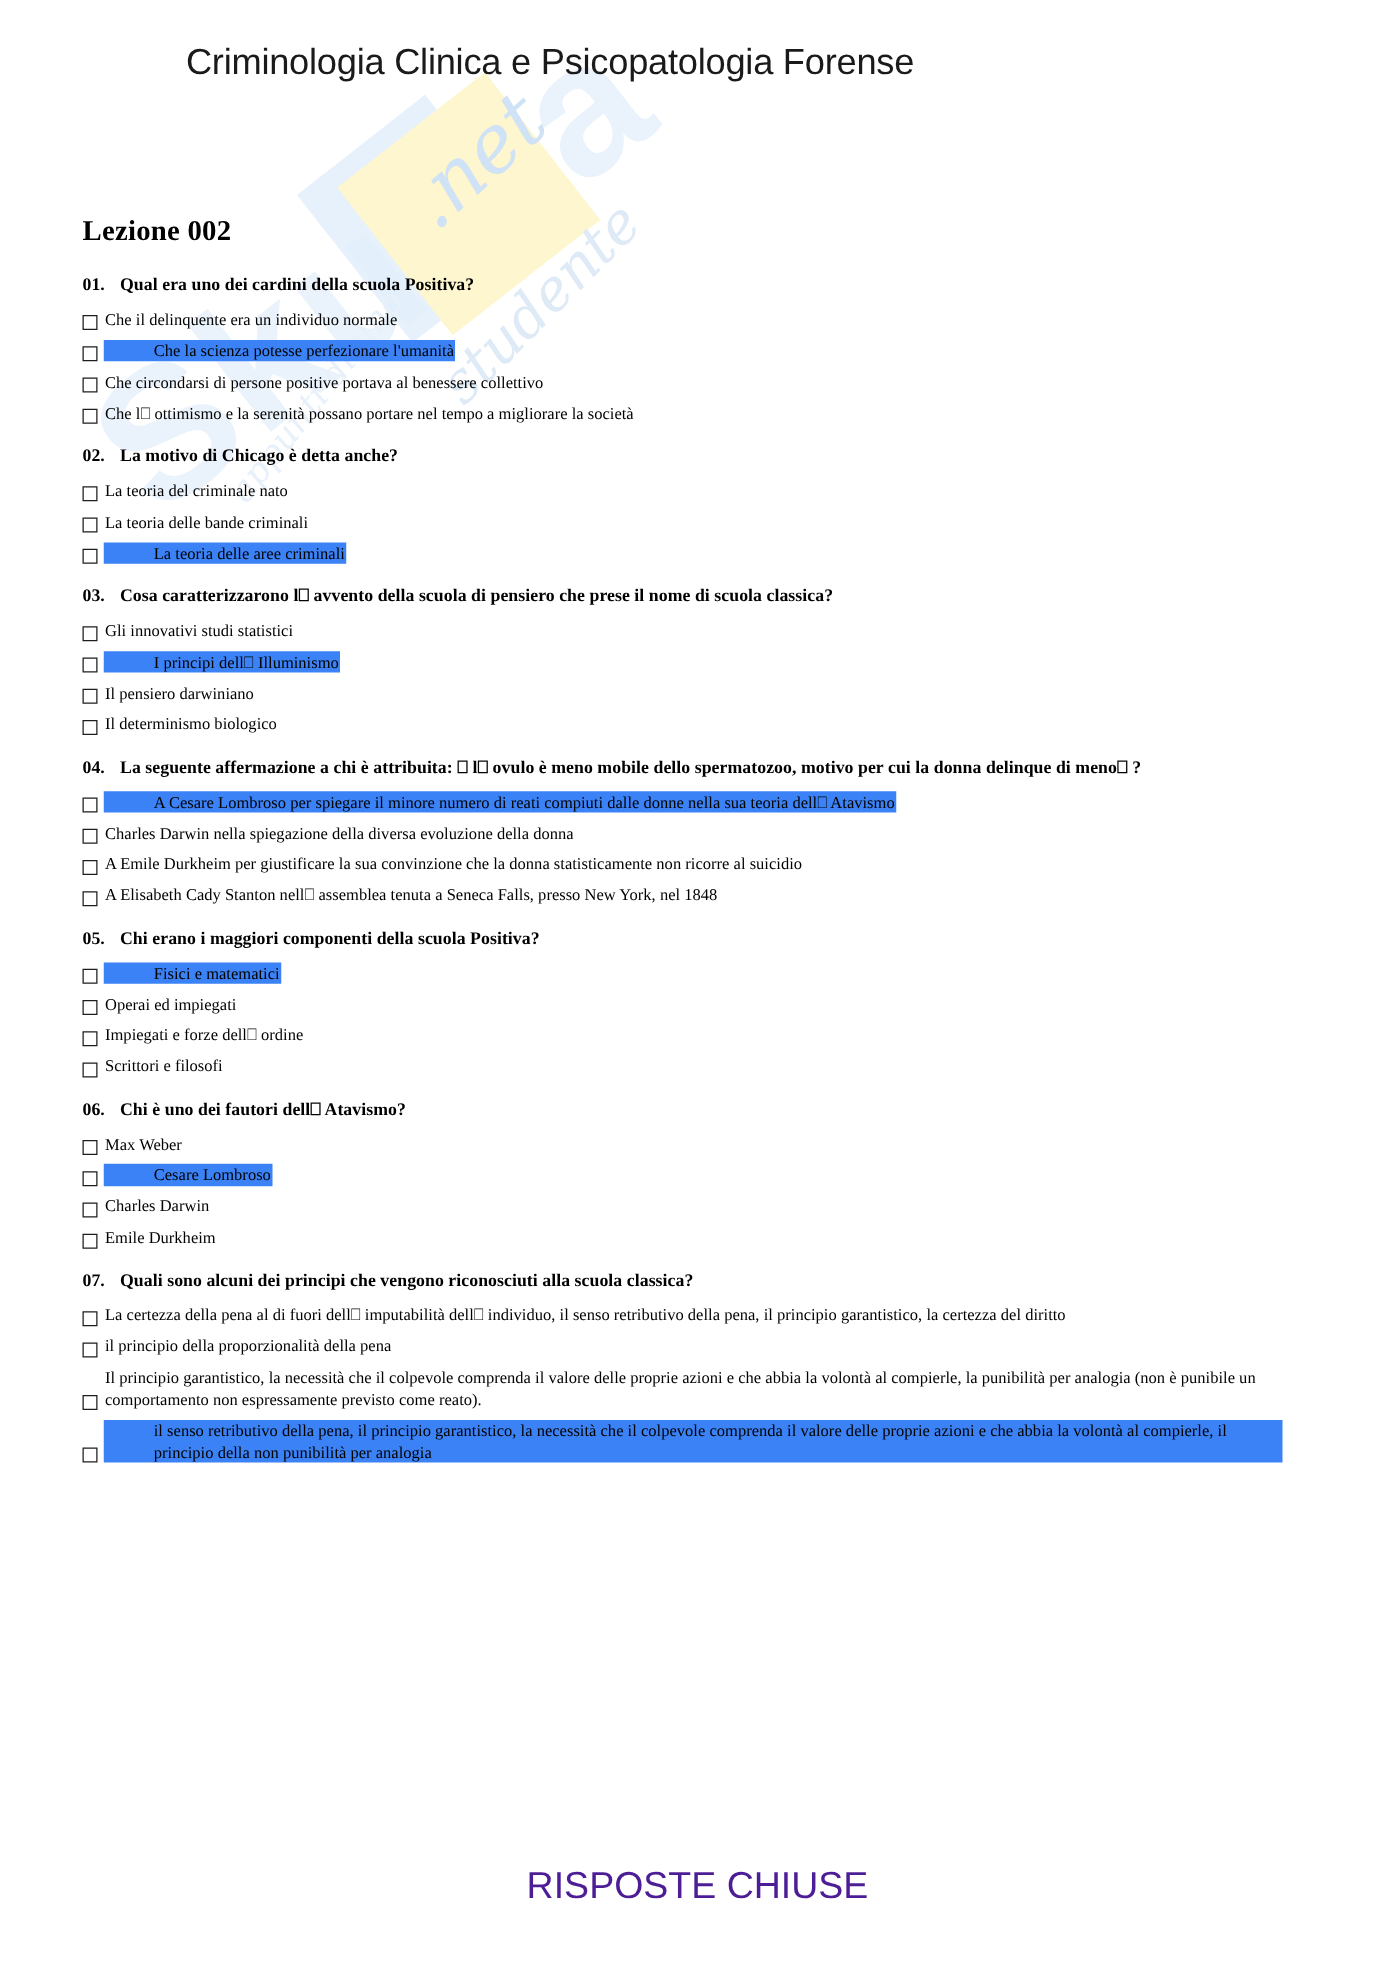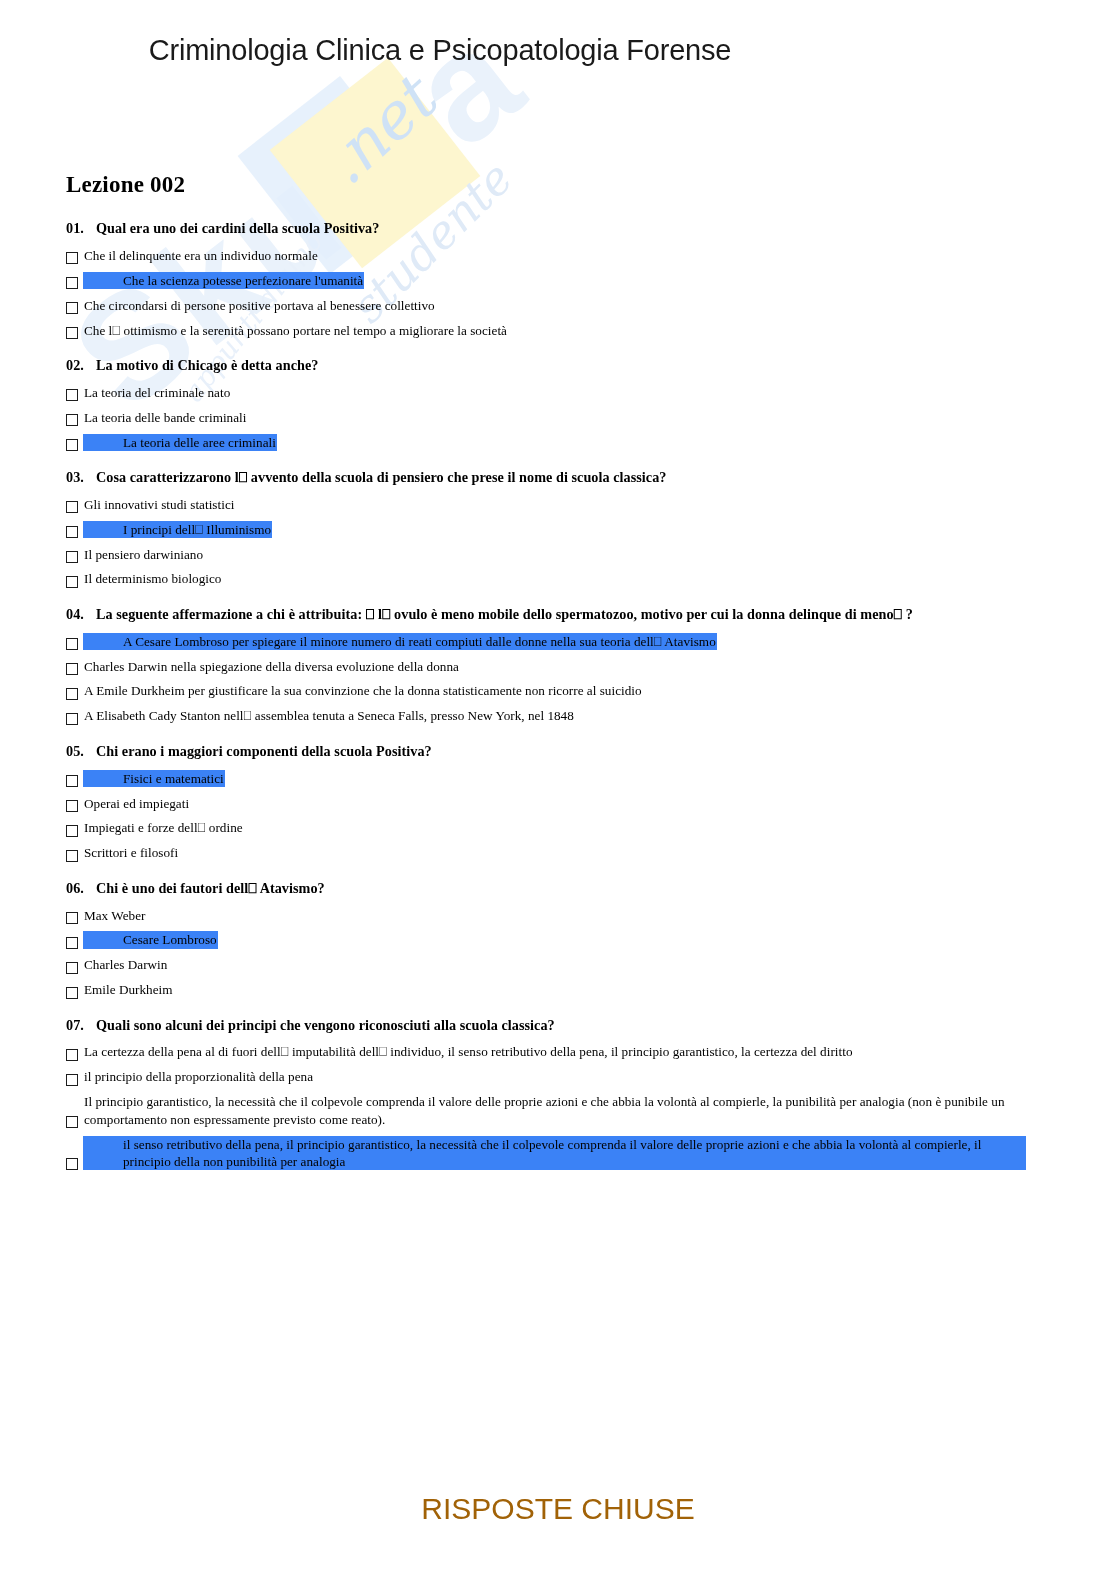--- a/index.html
+++ b/index.html
@@ -156,21 +156,21 @@
   }
   .option-text.wide { max-width: 945px; }
 
   #footer-text {
     position: absolute;
     left: 0; top: 1492px;
     width: 1116px;
     text-align: center;
     font-family: "Liberation Sans", sans-serif;
     font-size: 30px;
-    color: #a16207;
+    color: #4c1d95;
   }
 </style>
 </head>
 <body>
 
 <div id="watermark">
   <div class="wm-brand">Skuola</div>
   <div class="wm-diamond2"></div>
   <div class="wm-diamond"></div>
   <div class="wm-net">.net</div>

